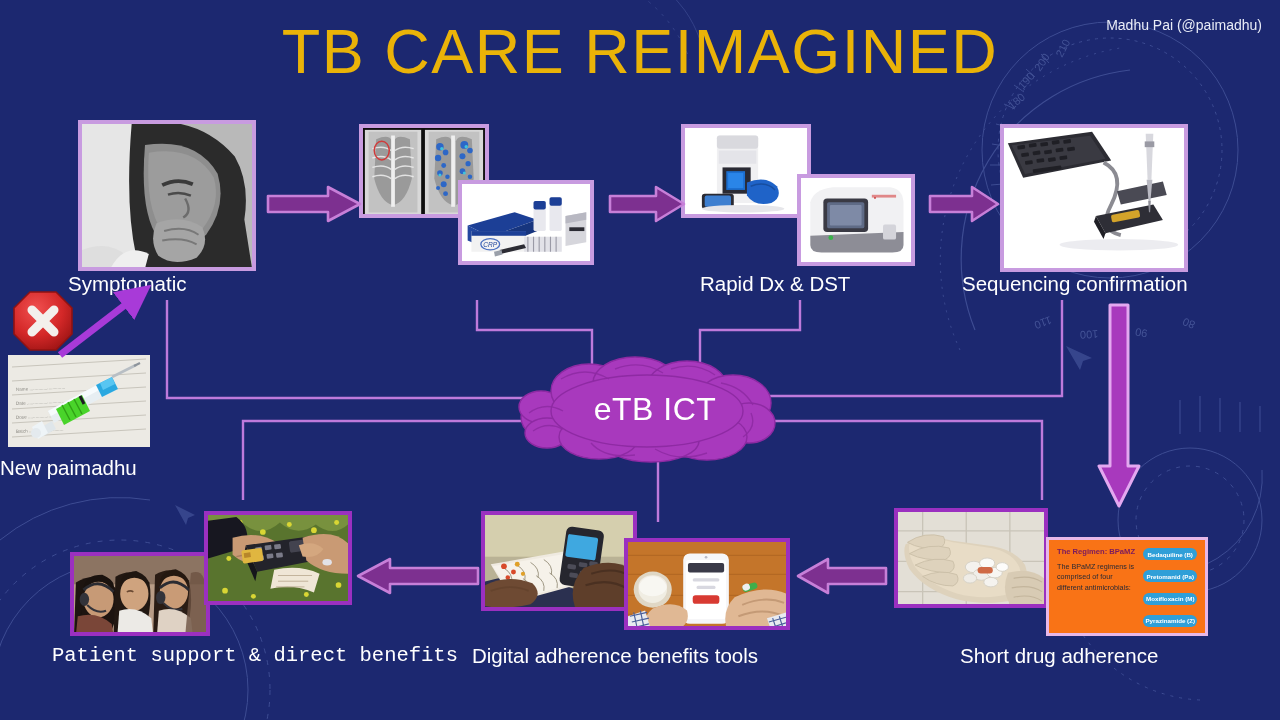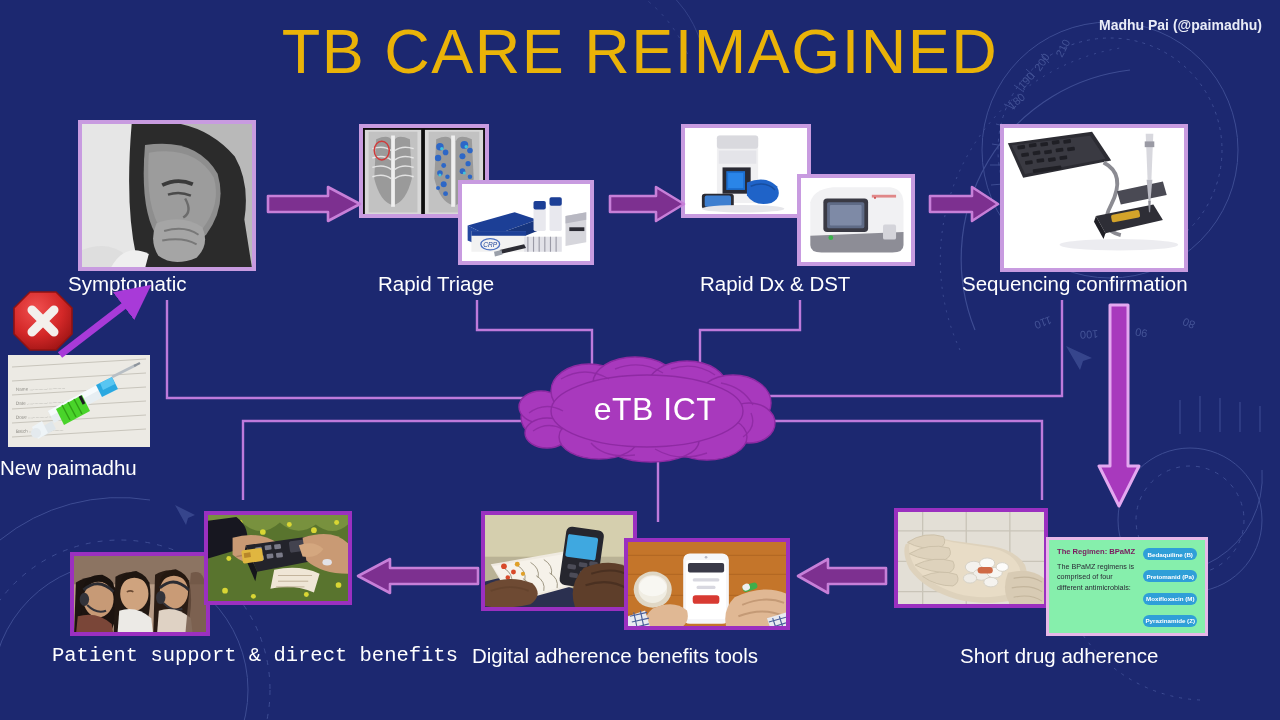--- a/index.html
+++ b/index.html
@@ -41,21 +41,21 @@
     letter-spacing: 1.5px;
     line-height: 1.05;
     white-space: nowrap;
   }
   #attribution {
     position: absolute;
     right: 18px;
     top: 17px;
     color: #e9ecf7;
     font-size: 14px;
-    font-weight: 700;
+    font-weight: 400;
     white-space: nowrap;
   }
 
   
   .node-label {
     position: absolute;
     color: #ffffff;
     font-size: 20.5px;
     font-weight: 400;
     text-align: left;
@@ -125,21 +125,21 @@
 
   
   #regimen-card {
     position: absolute;
     left: 1046px;
     top: 537px;
     width: 162px;
     height: 99px;
     box-sizing: border-box;
     border: 3px solid #e7b8e8;
-    background: #86efac;
+    background: #f97316;
     padding: 7px 8px 4px 8px;
     display: flex;
     gap: 5px;
   }
   #regimen-left { width: 88px; }
   #regimen-title {
     color: #7a1a5e;
     font-size: 7.6px;
     font-weight: bold;
     margin-bottom: 6px;
@@ -369,21 +369,20 @@
           <path d="M88 56 v16"></path>
             <path d="M94 56 v16"></path>
             <path d="M100 56 v16"></path>
         </g>
 
         <path d="M40 70 L 66 64 L 68 68 L 42 74 Z" fill="#2c2c34"></path>
         <path d="M34 72 L 42 70 L 43 75 L 35 77 Z" fill="#9aa0aa"></path>
       </svg>
     </div>
   </div>
-  <div class="node-label" style="left:378px; top:273px; width:198px;">Rapid Triage</div>
 
   <div class="frame lav" style="left:681px; top:124px; width:130px; height:94px;">
     <div class="inner">
       <svg class="ph" viewBox="0 0 130 94" preserveAspectRatio="none">
         <rect width="130" height="94" fill="#ffffff"></rect>
 
         <rect x="34" y="8" width="44" height="72" rx="3" fill="#f0f0f2"></rect>
         <rect x="34" y="8" width="44" height="14" rx="3" fill="#d9d9de"></rect>
         <path d="M36 24 h40 v14 h-40 z" fill="#e4e4e9"></path>
         <rect x="40" y="42" width="30" height="28" fill="#2a2a33"></rect>

